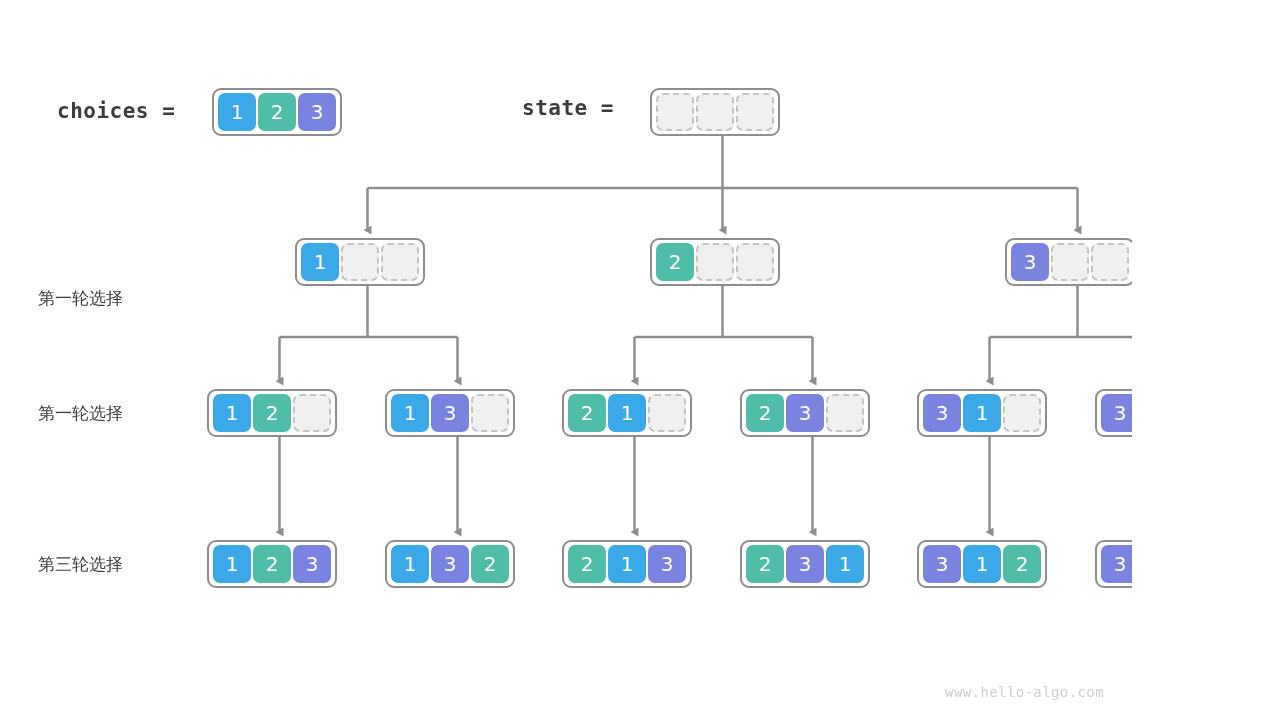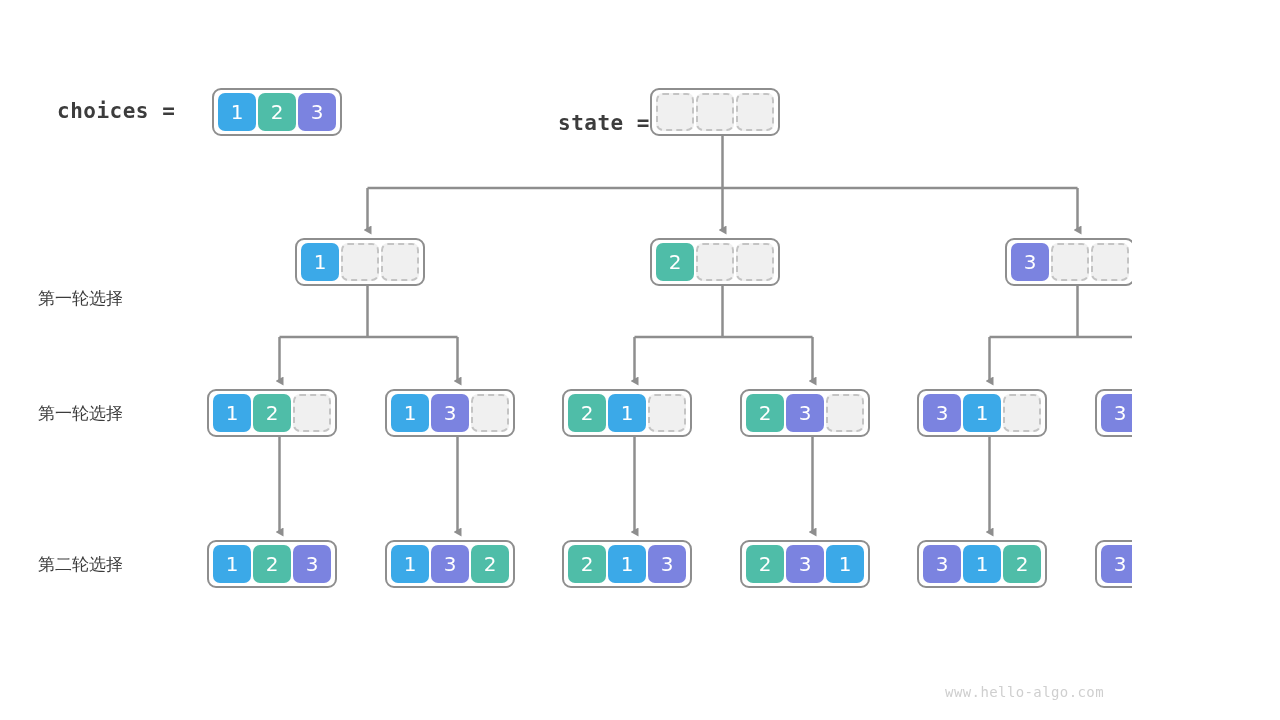--- a/index.html
+++ b/index.html
@@ -133,30 +133,30 @@
     </g>
   </svg>
 
   <div class="var-label" style="left:57px; top:99px;">choices =</div>
   <div class="array-node" style="left:212px; top:88px;">
       <div class="cell" style="background: rgb(59, 169, 232);">1</div>
       <div class="cell" style="background: rgb(79, 189, 168);">2</div>
       <div class="cell" style="background: rgb(123, 131, 224);">3</div>
     </div>
 
-  <div class="var-label" style="left:522px; top:111px;margin-left:36px;">state =</div>
+  <div class="var-label" style="left:522px; top:96px;">state =</div>
   <div class="array-node" style="left:650px; top:88px;">
       <div class="cell empty"></div>
       <div class="cell empty"></div>
       <div class="cell empty"></div>
     </div>
 
   <div class="row-label" style="left:38px; top:251px;margin-top:36px;">第一轮选择</div>
   <div class="row-label" style="left:38px; top:402px;">第一轮选择</div>
-  <div class="row-label" style="left:38px; top:553px;">第二轮选择</div>
+  <div class="row-label" style="left:38px; top:553px;">第三轮选择</div>
 
   <div class="array-node" style="left:295px; top:238px;">
       <div class="cell" style="background: rgb(59, 169, 232);">1</div>
       <div class="cell empty"></div>
       <div class="cell empty"></div>
     </div>
   <div class="array-node" style="left:650px; top:238px;">
       <div class="cell" style="background: rgb(79, 189, 168);">2</div>
       <div class="cell empty"></div>
       <div class="cell empty"></div>

